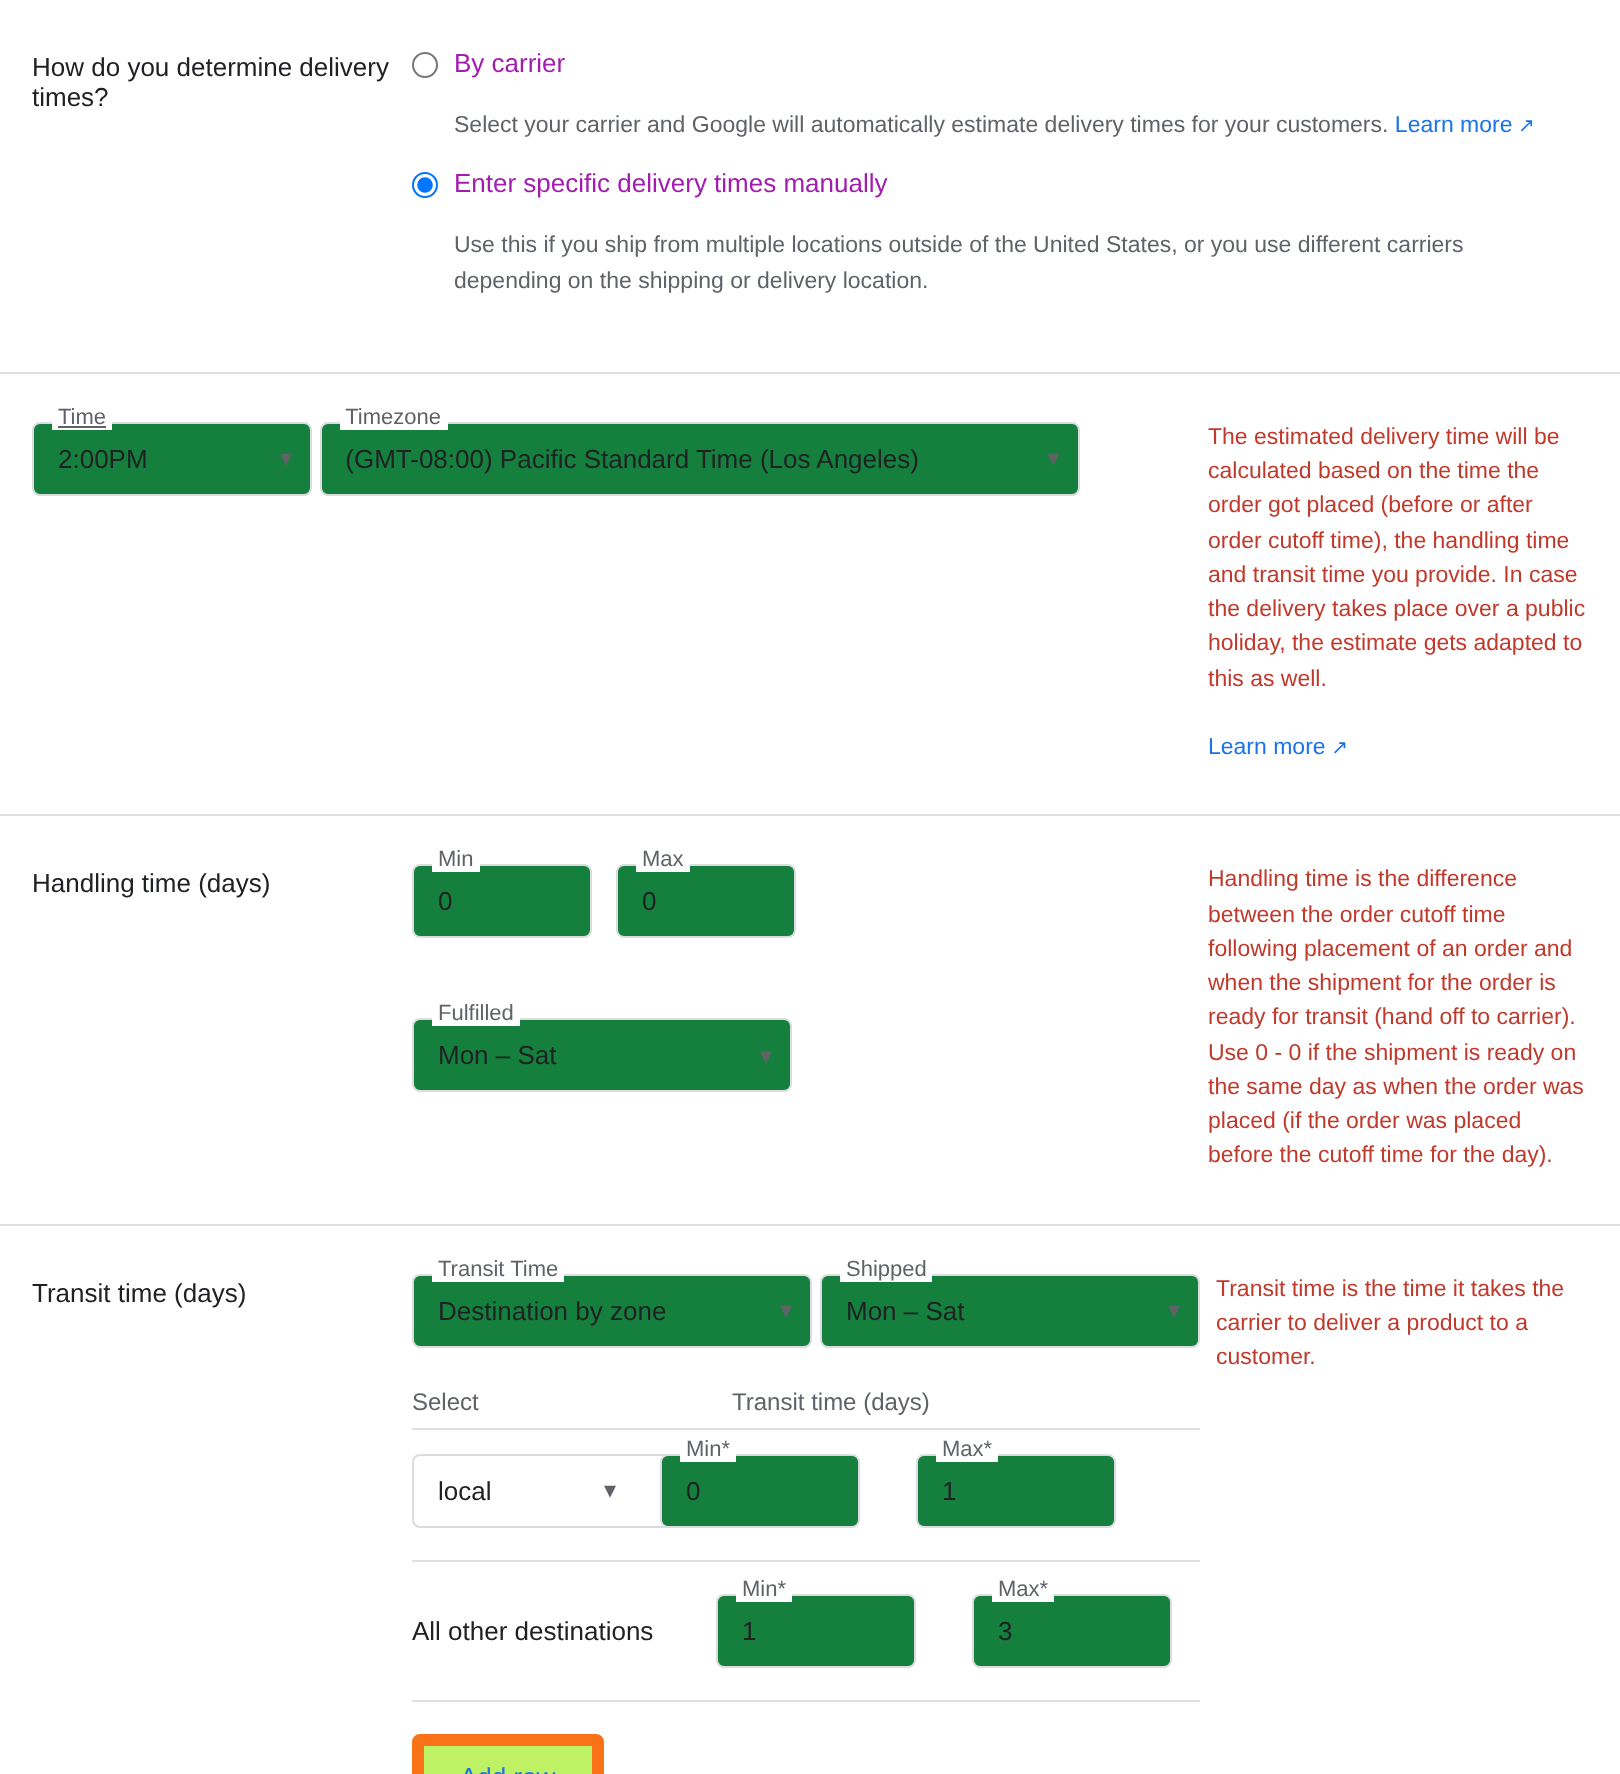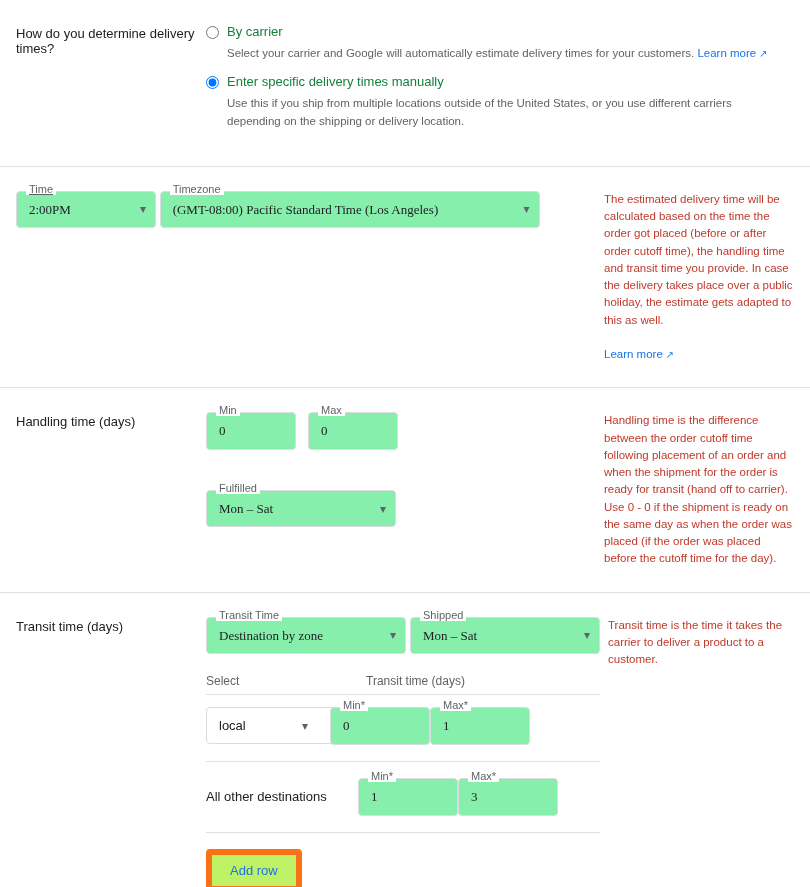--- a/index.html
+++ b/index.html
@@ -41,26 +41,26 @@
       margin-bottom: 12px;
     }
     .radio-option input[type="radio"] {
       margin-top: 2px;
       margin-right: 8px;
       flex-shrink: 0;
     }
     .radio-label {
       font-size: 13px;
       font-weight: 500;
-      color: #15803d;
+      color: #a21caf;
     }
     .radio-desc {
       font-size: 11.5px;
       color: #5f6368;
-      margin-top: 6px;
+      margin-top: 16px;
       line-height: 1.5;
     }
     .learn-more {
       color: #1a73e8;
       text-decoration: none;
       font-size: 11.5px;
     }
     .learn-more::after {
       content: ' ↗';
       font-size: 10px;
@@ -81,26 +81,25 @@
       font-size: 11px;
       color: #5f6368;
       z-index: 1;
     }
     .field-select, .field-input {
       border: 1px solid #dadce0;
       border-radius: 4px;
       padding: 10px 12px;
       font-size: 13px;
       color: #202124;
-      background: #86efac;
+      background: #15803d;
       appearance: none;
       -webkit-appearance: none;
       outline: none;
       cursor: pointer;
-      font-family: Liberation Serif, serif;
     }
     .select-wrapper {
       position: relative;
       display: inline-block;
     }
     .select-wrapper::after {
       content: '▾';
       position: absolute;
       right: 10px;
       top: 50%;
@@ -220,21 +219,21 @@
       padding-right: 28px;
       font-size: 13px;
       color: #202124;
       background: #fff;
       appearance: none;
       -webkit-appearance: none;
       outline: none;
     }
     .min-max-group {
       display: flex;
-      gap: 0;
+      gap: 28px;
     }
     .min-field, .max-field {
       position: relative;
       width: 100px;
     }
     .min-field .field-label, .max-field .field-label {
       top: -8px;
       left: 10px;
     }
     .min-field .field-input, .max-field .field-input {

